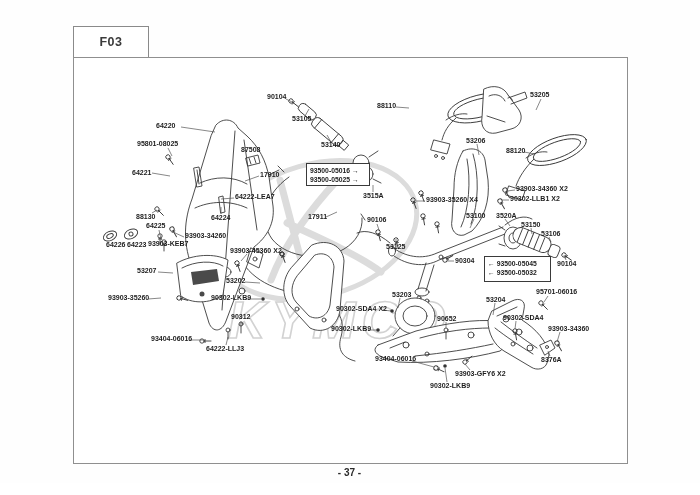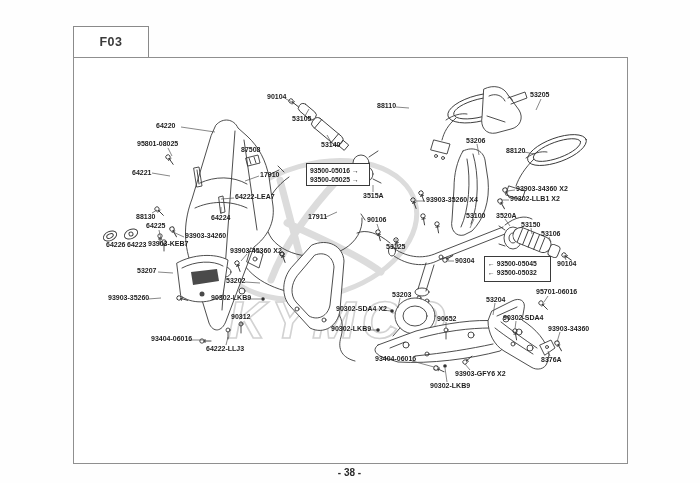--- a/index.html
+++ b/index.html
@@ -270,14 +270,14 @@
       <div class="ref-box" style="left: 306px; top: 163px; width: 64px; height: 23px;">
         <div class="ref-line">93500-05016 →</div>
         <div class="ref-line">93500-05025 →</div>
       </div>
       <div class="ref-box" style="left: 484px; top: 256px; width: 67px; height: 26px;">
         <div class="ref-line">← 93500-05045</div>
         <div class="ref-line">← 93500-05032</div>
       </div>
     </div>
 
-  <div id="footer">- 38 -</div>
+  <div id="footer">- 37 -</div>
 </div>
 
 </body></html>

